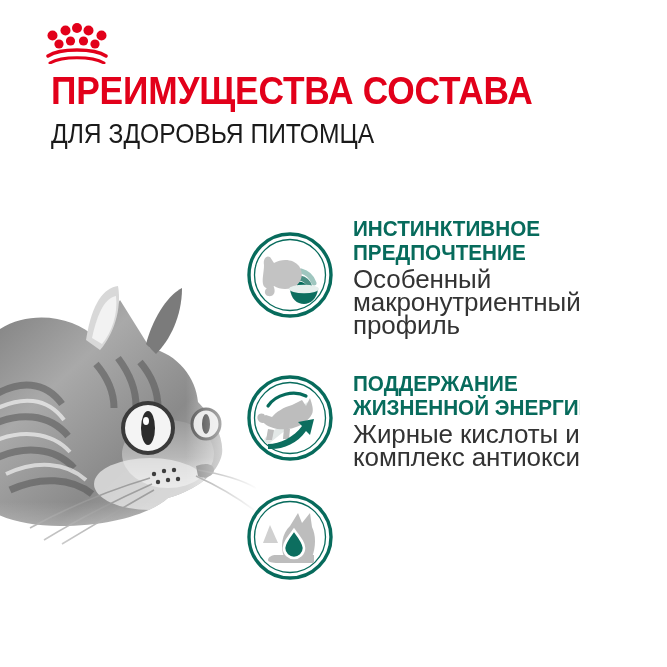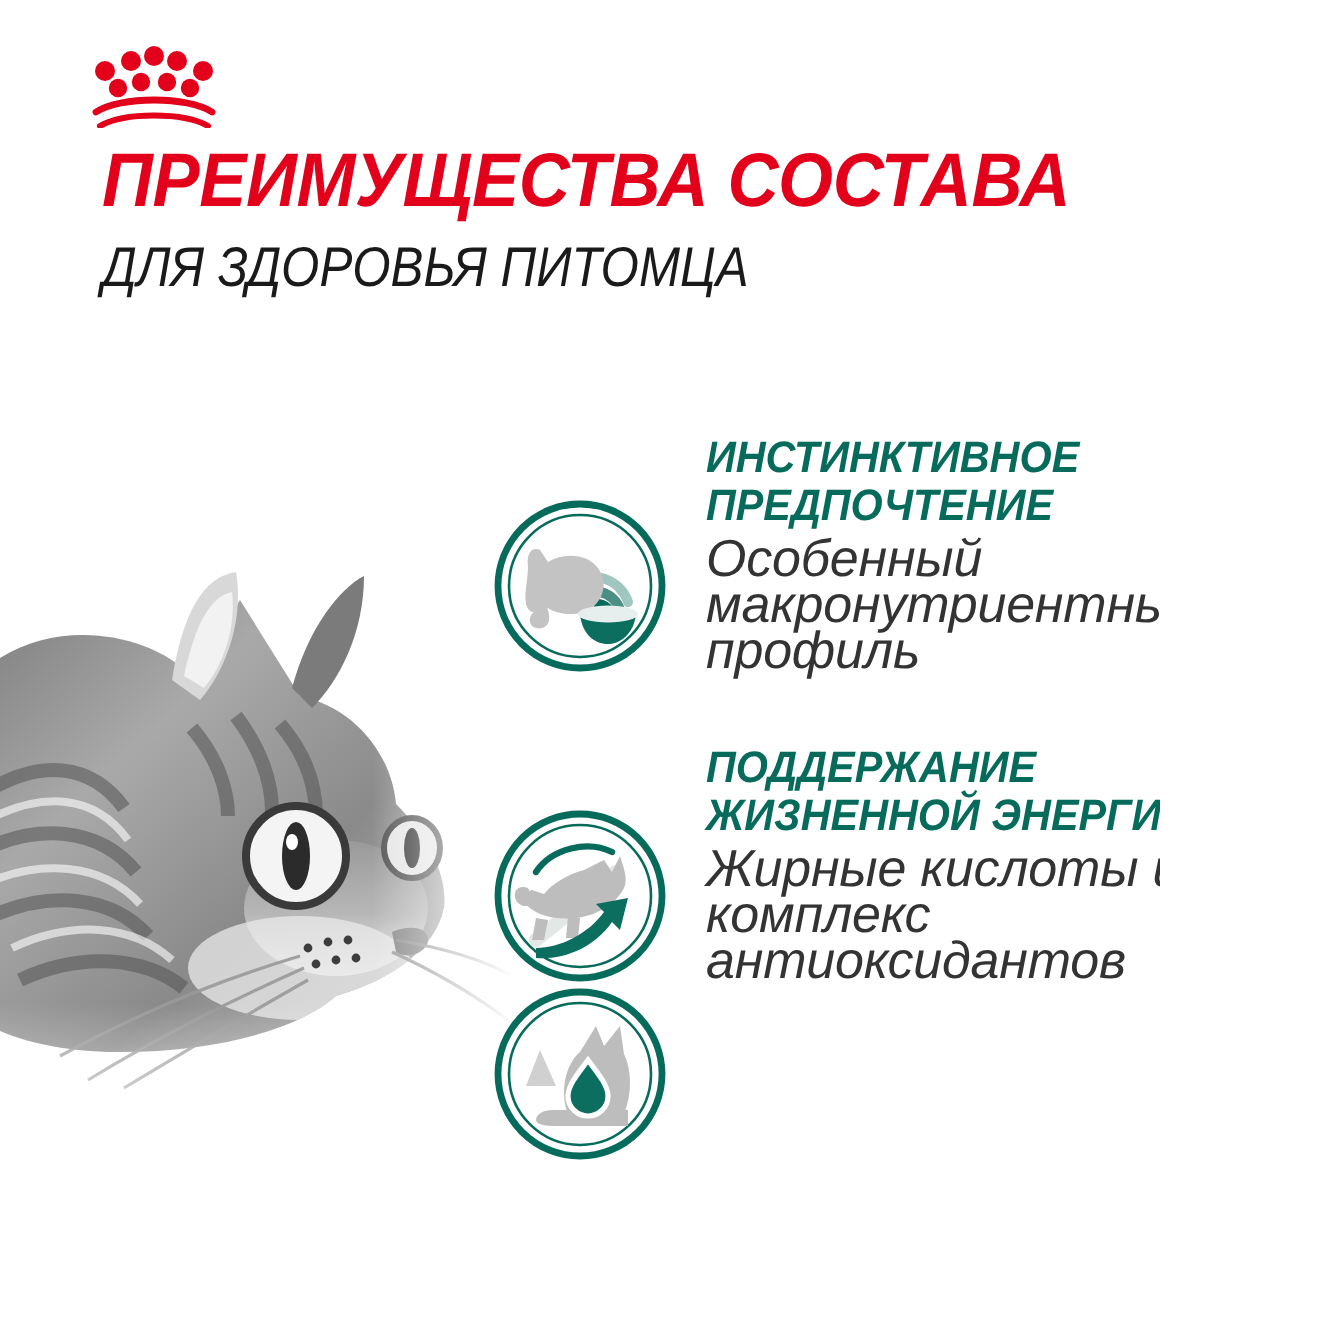--- a/index.html
+++ b/index.html
@@ -9,21 +9,20 @@
   }
   body {
     font-family: "Liberation Sans", sans-serif;
   }
   #page {
     position: relative;
     width: 580px;
     height: 667px;
     background: #ffffff;
     overflow: hidden;
-    font-style: italic;
   }
 
   
   #crown {
     position: absolute;
     left: 46px;
     top: 22px;
     width: 62px;
     height: 42px;
   }
@@ -76,21 +75,21 @@
     position: absolute;
     left: 246px;
     top: 212px;
     width: 421px;
   }
   .feature {
     position: absolute;
     left: 0;
     width: 421px;
     display: flex;
-    align-items: flex-end;
+    align-items: center;
   }
   .feature-icon {
     flex: 0 0 auto;
     width: 88px;
     height: 88px;
     position: relative;
   }
   .feature-text {
     flex: 1 1 auto;
     padding-left: 19px;

